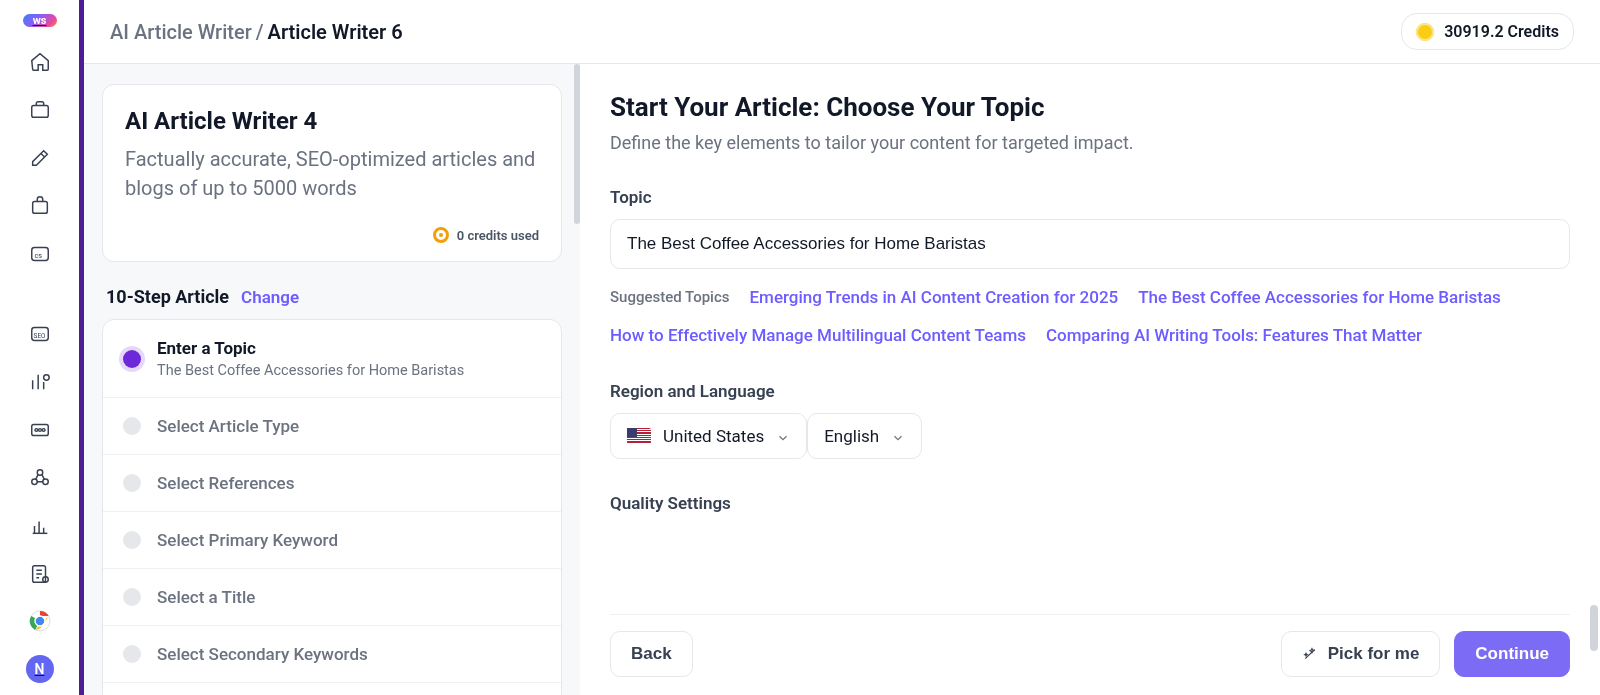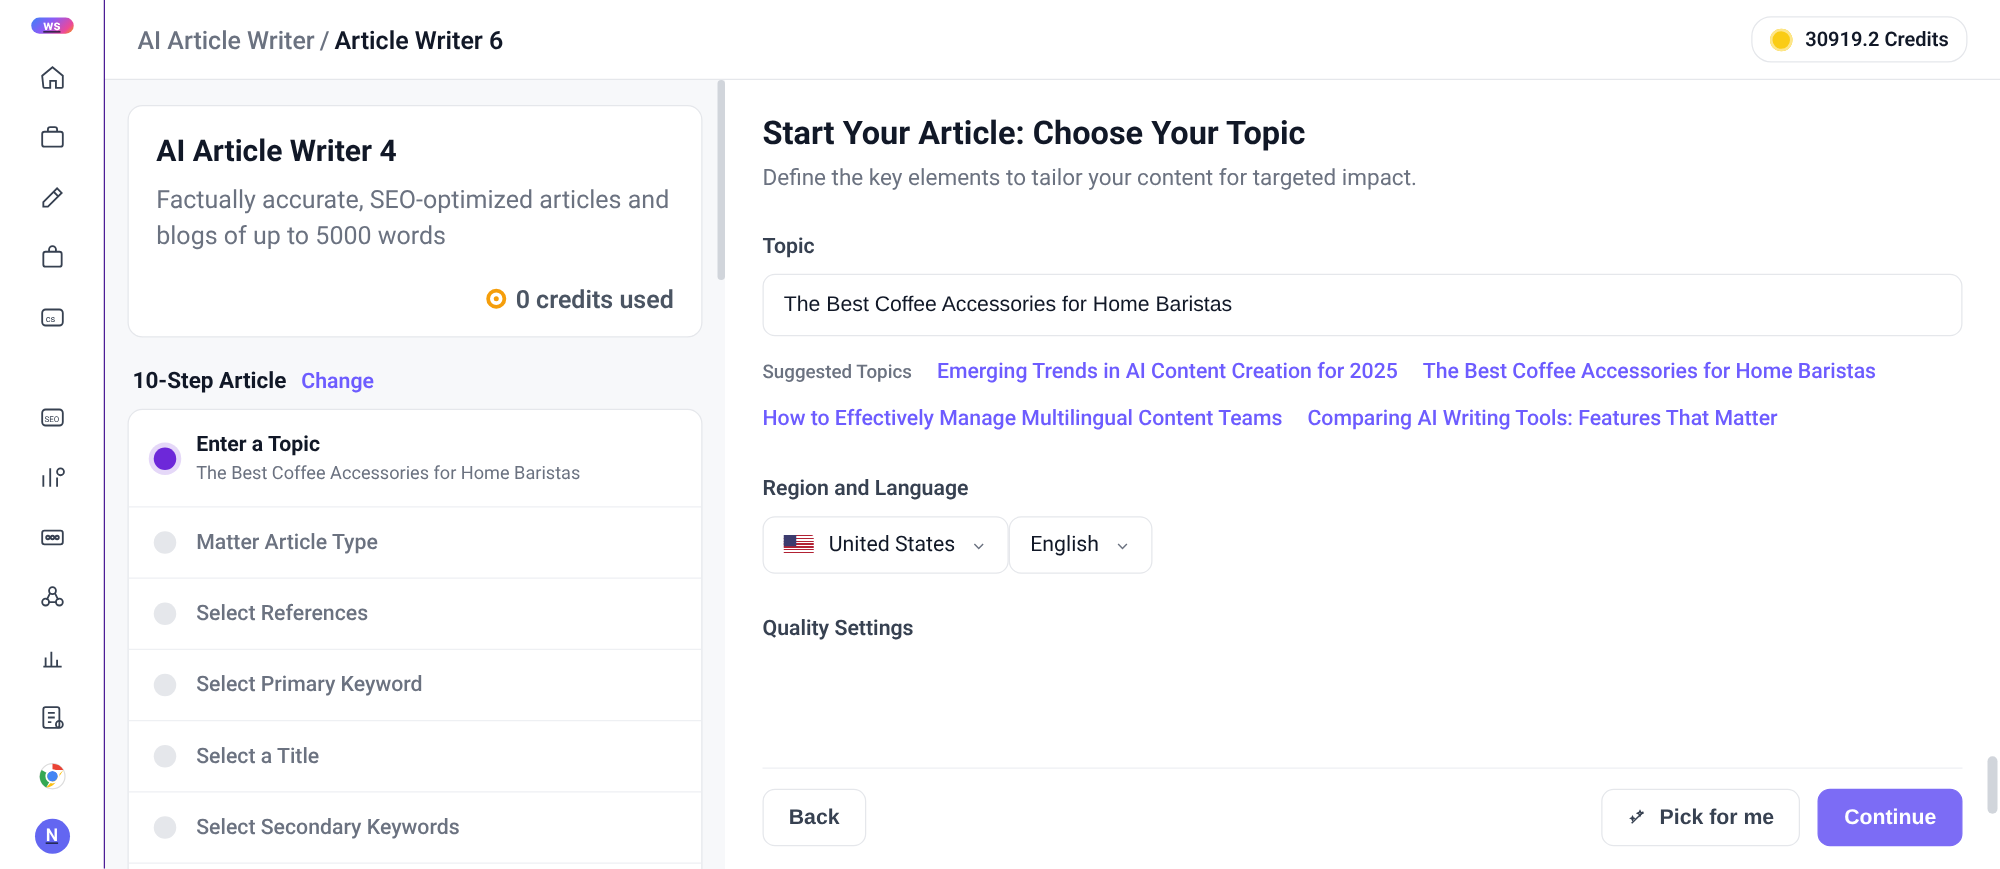--- a/index.html
+++ b/index.html
@@ -1,20 +1,20 @@
 <!DOCTYPE html>
 <html><head>
 <meta charset="utf-8">
 <style>
   * { box-sizing: border-box; margin: 0; padding: 0; }
   html, body { height: 100%; font-family: -apple-system, BlinkMacSystemFont, "Segoe UI", Roboto, Helvetica, Arial, sans-serif; color:#111827; }
   body { display:flex; width:1600px; height:695px; overflow:hidden; background:#fff; }
 
   
-  .rail { width:84px; border-right:1px solid #4c1d95; display:flex; flex-direction:column; align-items:center; padding:14px 0; gap:18px;text-decoration:underline; }
+  .rail { width:84px; border-right:5px solid #4c1d95; display:flex; flex-direction:column; align-items:center; padding:14px 0; gap:18px;text-decoration:underline; }
   .rail .logo { width:34px; height:34px; border-radius:10px; background:linear-gradient(135deg,#3b82f6 0%, #8b5cf6 40%, #ec4899 80%, #f59e0b 100%); display:flex; align-items:center; justify-content:center; color:#fff; font-size:11px; font-weight:700; }
   .rail .icons { display:flex; flex-direction:column; gap:22px; align-items:center; margin-top:6px;text-align:right;}
   .rail .icons svg { width:22px; height:22px; stroke:#374151; stroke-width:1.6; fill:none; }
   .rail .sep { width:32px; height:1px; background:#e5e7eb; margin:6px 0;}
   .rail .bottom { margin-top:auto; display:flex; flex-direction:column; align-items:center; gap:20px; padding-bottom:8px;}
   .chrome { width:28px; height:28px; border-radius:50%; background:#fff; display:flex; align-items:center; justify-content:center; }
   .avatar { width:28px; height:28px; border-radius:50%; background:#6366f1; color:#fff; display:flex; align-items:center; justify-content:center; font-weight:600; font-size:14px;}
 
   
   .main { flex:1; display:flex; flex-direction:column; min-width:0; }
@@ -26,21 +26,21 @@
 
   .body { flex:1; display:flex; min-height:0; }
 
   
   .wizard-col { width:496px; background:#f7f8fa; padding:20px 18px; overflow:auto; position:relative;}
   .wizard-scroll { position:absolute; right:0; top:0; width:6px; height:100%; background:transparent;}
   .wizard-scroll:before { content:""; position:absolute; right:0; top:0; width:6px; height:160px; background:#d1d5db; border-radius:3px;}
   .card { background:#fff; border:1px solid #e5e7eb; border-radius:12px; padding:22px 22px 18px; }
   .card h2 { font-size:24px; font-weight:700; margin-bottom:10px;}
   .card p.desc { font-size:20px; color:#6b7280; line-height:1.45;}
-  .card .credits-used { margin-top:24px; display:flex; justify-content:flex-end; align-items:center; gap:8px; color:#4b5563; font-weight:600; font-size:20px;}
+  .card .credits-used { margin-top:24px; display:flex; justify-content:flex-end; align-items:center; gap:8px; color:#4b5563; font-weight:600; font-size:13px;}
   .coin-sm { width:16px; height:16px; border-radius:50%; background:#fff; border:3px solid #f59e0b; position:relative;}
   .coin-sm:after{content:""; position:absolute; inset:3px; border-radius:50%; background:#f59e0b;}
   .wizard-header { display:flex; align-items:center; gap:12px; margin:24px 4px 12px; font-size:18px; font-weight:700;}
   .change-link { color:#6d5cff; font-weight:600; font-size:17px; cursor:pointer;}
   .steps { background:#fff; border:1px solid #e5e7eb; border-radius:12px; overflow:hidden;}
   .step { display:flex; align-items:center; gap:16px; padding:18px 20px; border-top:1px solid #eef0f3;}
   .step:first-child{ border-top:none; }
   .step .dot { width:18px; height:18px; border-radius:50%; background:#e5e7eb; flex:none;}
   .step.active .dot { background:#6d28d9; box-shadow:0 0 0 4px rgba(109,40,217,.18);}
   .step .labels { display:flex; flex-direction:column; gap:4px;}
@@ -194,21 +194,21 @@
           <div class="step active">
             <span class="dot"></span>
             <div class="labels">
               <span class="title">Enter a Topic</span>
               <span class="sub">The Best Coffee Accessories for Home Baristas</span>
             </div>
           </div>
           <div class="step disabled">
             <span class="dot"></span>
             <div class="labels">
-              <span class="title">Matter Article Type</span>
+              <span class="title">Select Article Type</span>
             </div>
           </div>
           <div class="step disabled">
             <span class="dot"></span>
             <div class="labels">
               <span class="title">Select References</span>
             </div>
           </div>
           <div class="step disabled">
             <span class="dot"></span>

